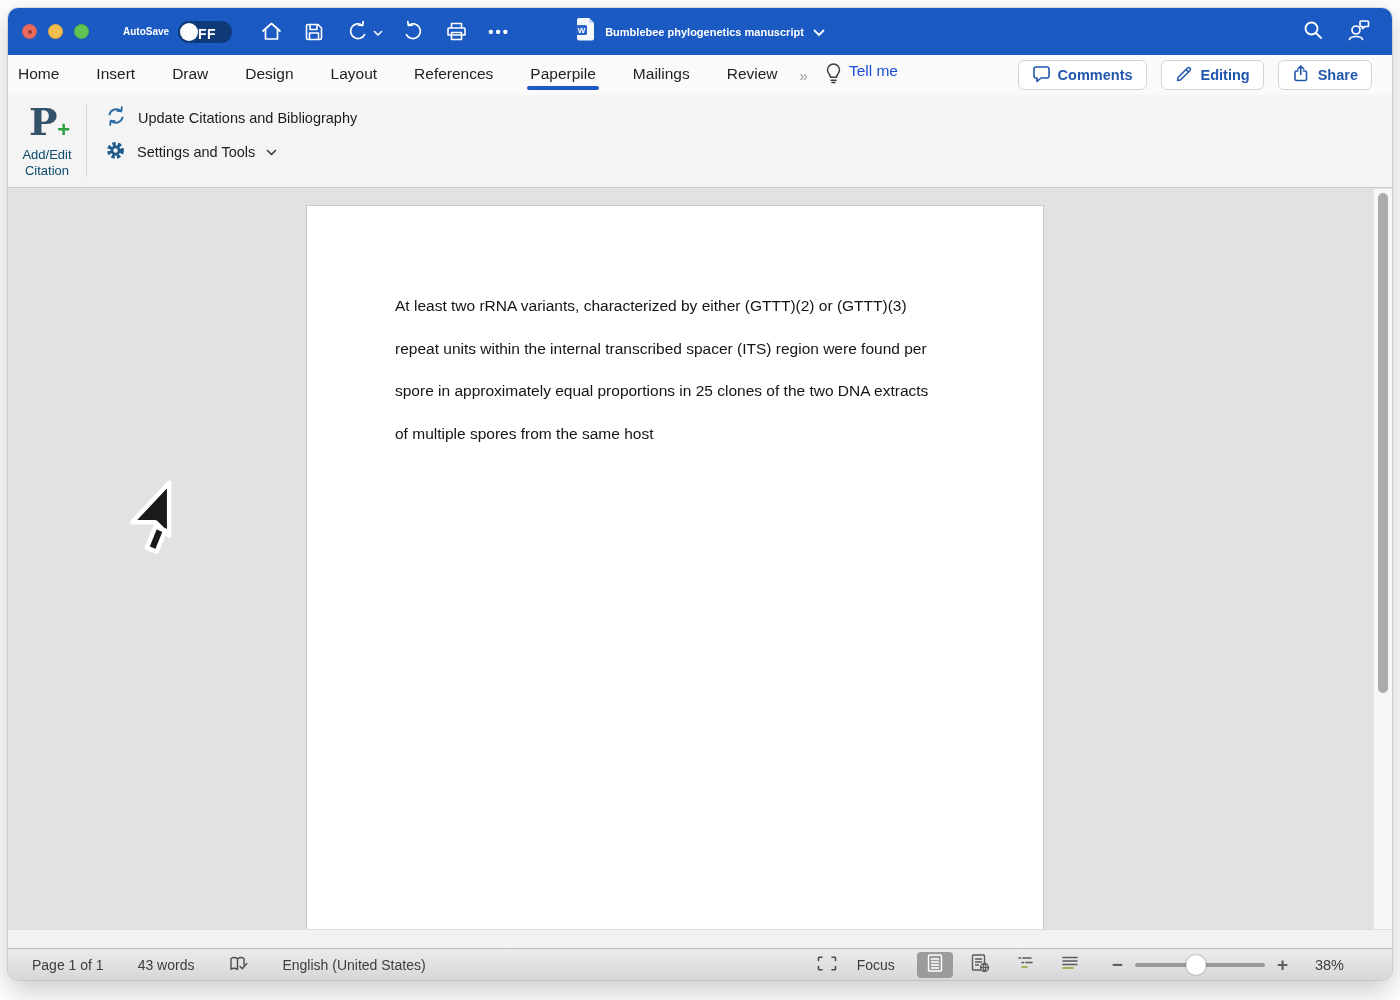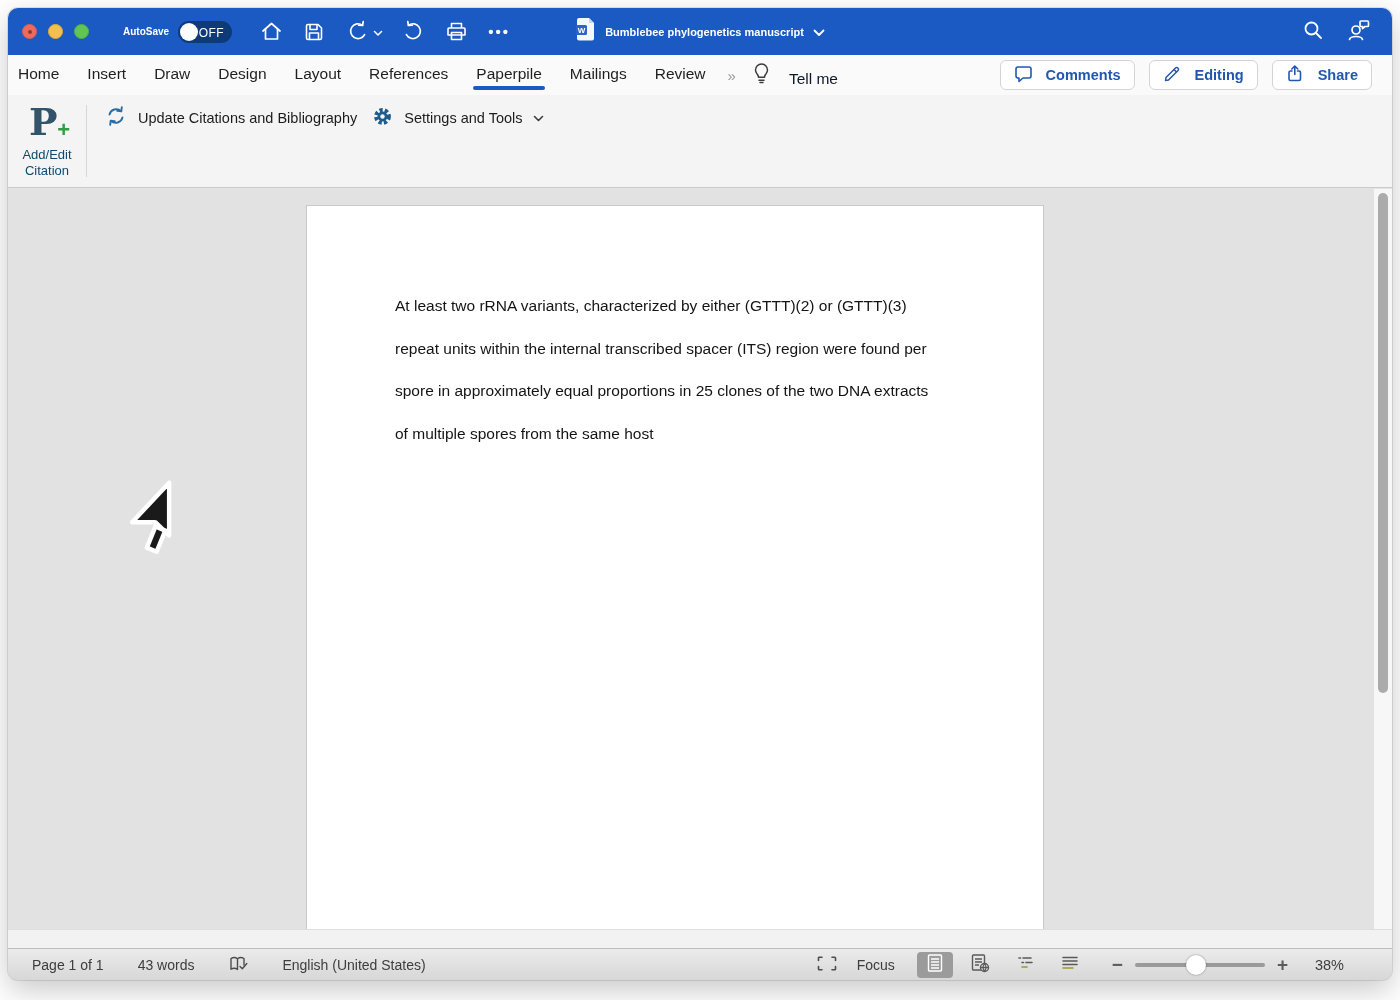--- a/index.html
+++ b/index.html
@@ -20,65 +20,65 @@
   .tl{ width:15px; height:15px; border-radius:50%; position:relative; }
   .tl.red{ background:#ec6a5e; border:1px solid #d95f52; }
   .tl.red::after{ content:""; position:absolute; left:4.5px; top:4.5px; width:4px; height:4px; border-radius:50%; background:#8e3a30; }
   .tl.yellow{ background:#f5bf4f; border:1px solid #e0ab3c; }
   .tl.green{ background:#61c454; border:1px solid #52b244; }
 
   .autosave{ display:flex; align-items:center; margin-left:34px; gap:9px; }
   .autosave-label{ font-size:10px; font-weight:600; }
   .toggle{ width:54px; height:22px; border-radius:11px; background:#0f3a78; position:relative; cursor:default; }
   .knob{ position:absolute; left:2px; top:2px; width:18px; height:18px; border-radius:50%; background:#fdfdfd; }
-  .toggle-state{ position:absolute; right:8px; top:5px; font-size:12px; font-weight:400; letter-spacing:.5px; }
+  .toggle-state{ position:absolute; right:16px; top:5px; font-size:14px; font-weight:700; letter-spacing:.5px; }
 
   .tb-icons{ display:flex; align-items:center; gap:17px; margin-left:26px; }
   .tb-btn{ display:flex; align-items:center; justify-content:center; width:26px; height:26px; }
   .tb-btn svg{ display:block; }
   .undo-group{ display:flex; align-items:center; gap:3px; }
   .ellipsis{ font-size:15px; letter-spacing:2px; font-weight:700; color:#fff; }
 
   .title-center{ position:absolute; left:0; right:0; top:0; height:47px; display:flex; align-items:center; justify-content:center; gap:9px; pointer-events:none; }
   .doc-title{ font-size:11px; font-weight:700; }
   .tb-right{ position:absolute; right:20px; top:0; height:47px; display:flex; align-items:center; gap:22px; }
 
   
   .tabbar{
     position:absolute; left:0; top:47px; right:0; height:40px;
     background:#fafafa; display:flex; align-items:center;
   }
-  .tabs{ display:flex; align-items:center; margin-left:10px; gap:28px; }
+  .tabs{ display:flex; align-items:center; margin-left:10px; gap:37px; }
   .tab{ font-size:15.5px; color:#1f1f1f; position:relative; padding:4px 0 7px; cursor:default; }
   .tab.active{ font-weight:400; }
   .tab.active::after{ content:""; position:absolute; left:-3px; right:-3px; bottom:0px; height:3.5px; border-radius:2px; background:#1b5ac2; }
   .more-tabs{ color:#9a9a9a; font-size:15px; margin-left:22px; letter-spacing:-1px; }
-  .tellme{ display:flex; align-items:flex-end; gap:19px; margin-left:18px; font-size:15.5px; color:#0f172a; }
+  .tellme{ display:flex; align-items:flex-start; gap:7px; margin-left:18px; font-size:15.5px; color:#1d4ed8; }
   .tab-actions{ margin-left:auto; margin-right:20px; display:flex; gap:14px; }
   .pill-btn{
-    display:flex; align-items:center; gap:13px; height:30px; padding:0 13px;
+    display:flex; align-items:center; gap:7px; height:30px; padding:0 13px;
     background:#fff; border:1px solid #d4d4d4; border-radius:6px;
     color:#2257ae; font-size:14.5px; font-weight:700; cursor:default;
   }
 
   
   .ribbon{
     position:absolute; left:0; top:87px; right:0; height:93px;
     background:#f5f4f4; border-bottom:1px solid #cbcbcb;
   }
   .addedit{
     position:absolute; left:0; top:4px; width:78px; height:82px;
     display:flex; flex-direction:column; align-items:center; justify-content:flex-start; cursor:default;
   }
   .pp-logo{ position:relative; height:44px; width:44px; margin-top:2px; }
   .pp-p{ position:absolute; left:4px; top:-2px; font-size:38px; font-weight:800; color:#33536b; font-family:"DejaVu Serif", serif; }
   .pp-plus{ position:absolute; right:-1px; bottom:2px; font-size:22px; font-weight:800; color:#2ea043; }
   .addedit-label{ font-size:13px; color:#0c4a6e; text-align:center; line-height:15.5px; margin-top:2px; }
   .ribbon-divider{ position:absolute; left:78px; top:10px; bottom:10px; width:1px; background:#d7d6d6; }
-  .ribbon-rows{ position:absolute; left:97px; top:9px; display:flex; gap:15px; }
+  .ribbon-rows{ position:absolute; left:97px; top:9px; display:flex; flex-direction:column; gap:6px; }
   .ribbon-row{ display:flex; align-items:center; gap:11px; height:28px; cursor:default; }
   .ribbon-row-label{ font-size:14.5px; color:#1c1c1c; }
 
   
   .canvas{ position:absolute; left:0; top:181px; right:0; bottom:32px; background:#e3e2e2; }
   .page{
     position:absolute; left:298px; top:16px; width:738px; height:724px;
     background:#fff; border:1px solid #c9c9c9; border-bottom:none;
   }
   .doc-text{ position:absolute; left:88px; top:84px; right:90px; font-size:15.5px; color:#141414; }

